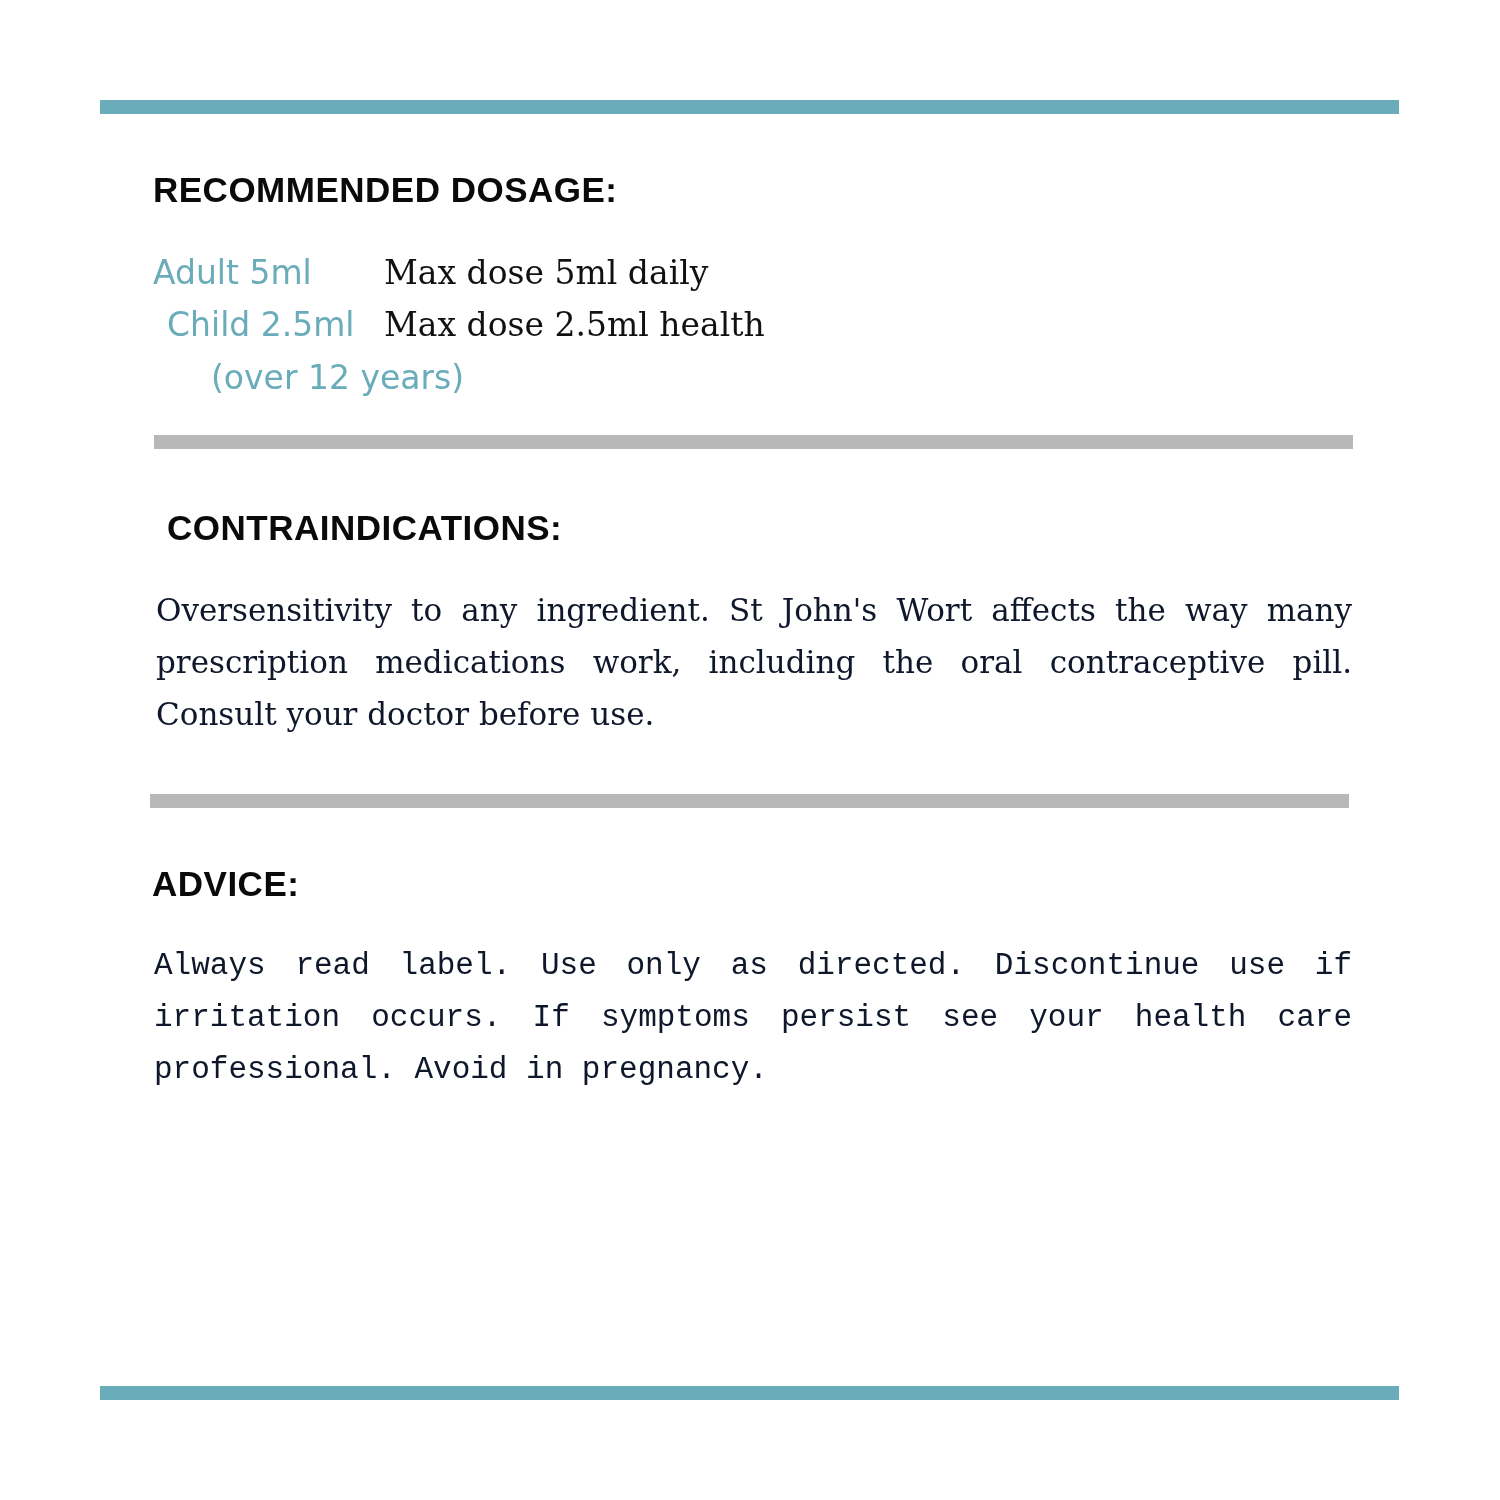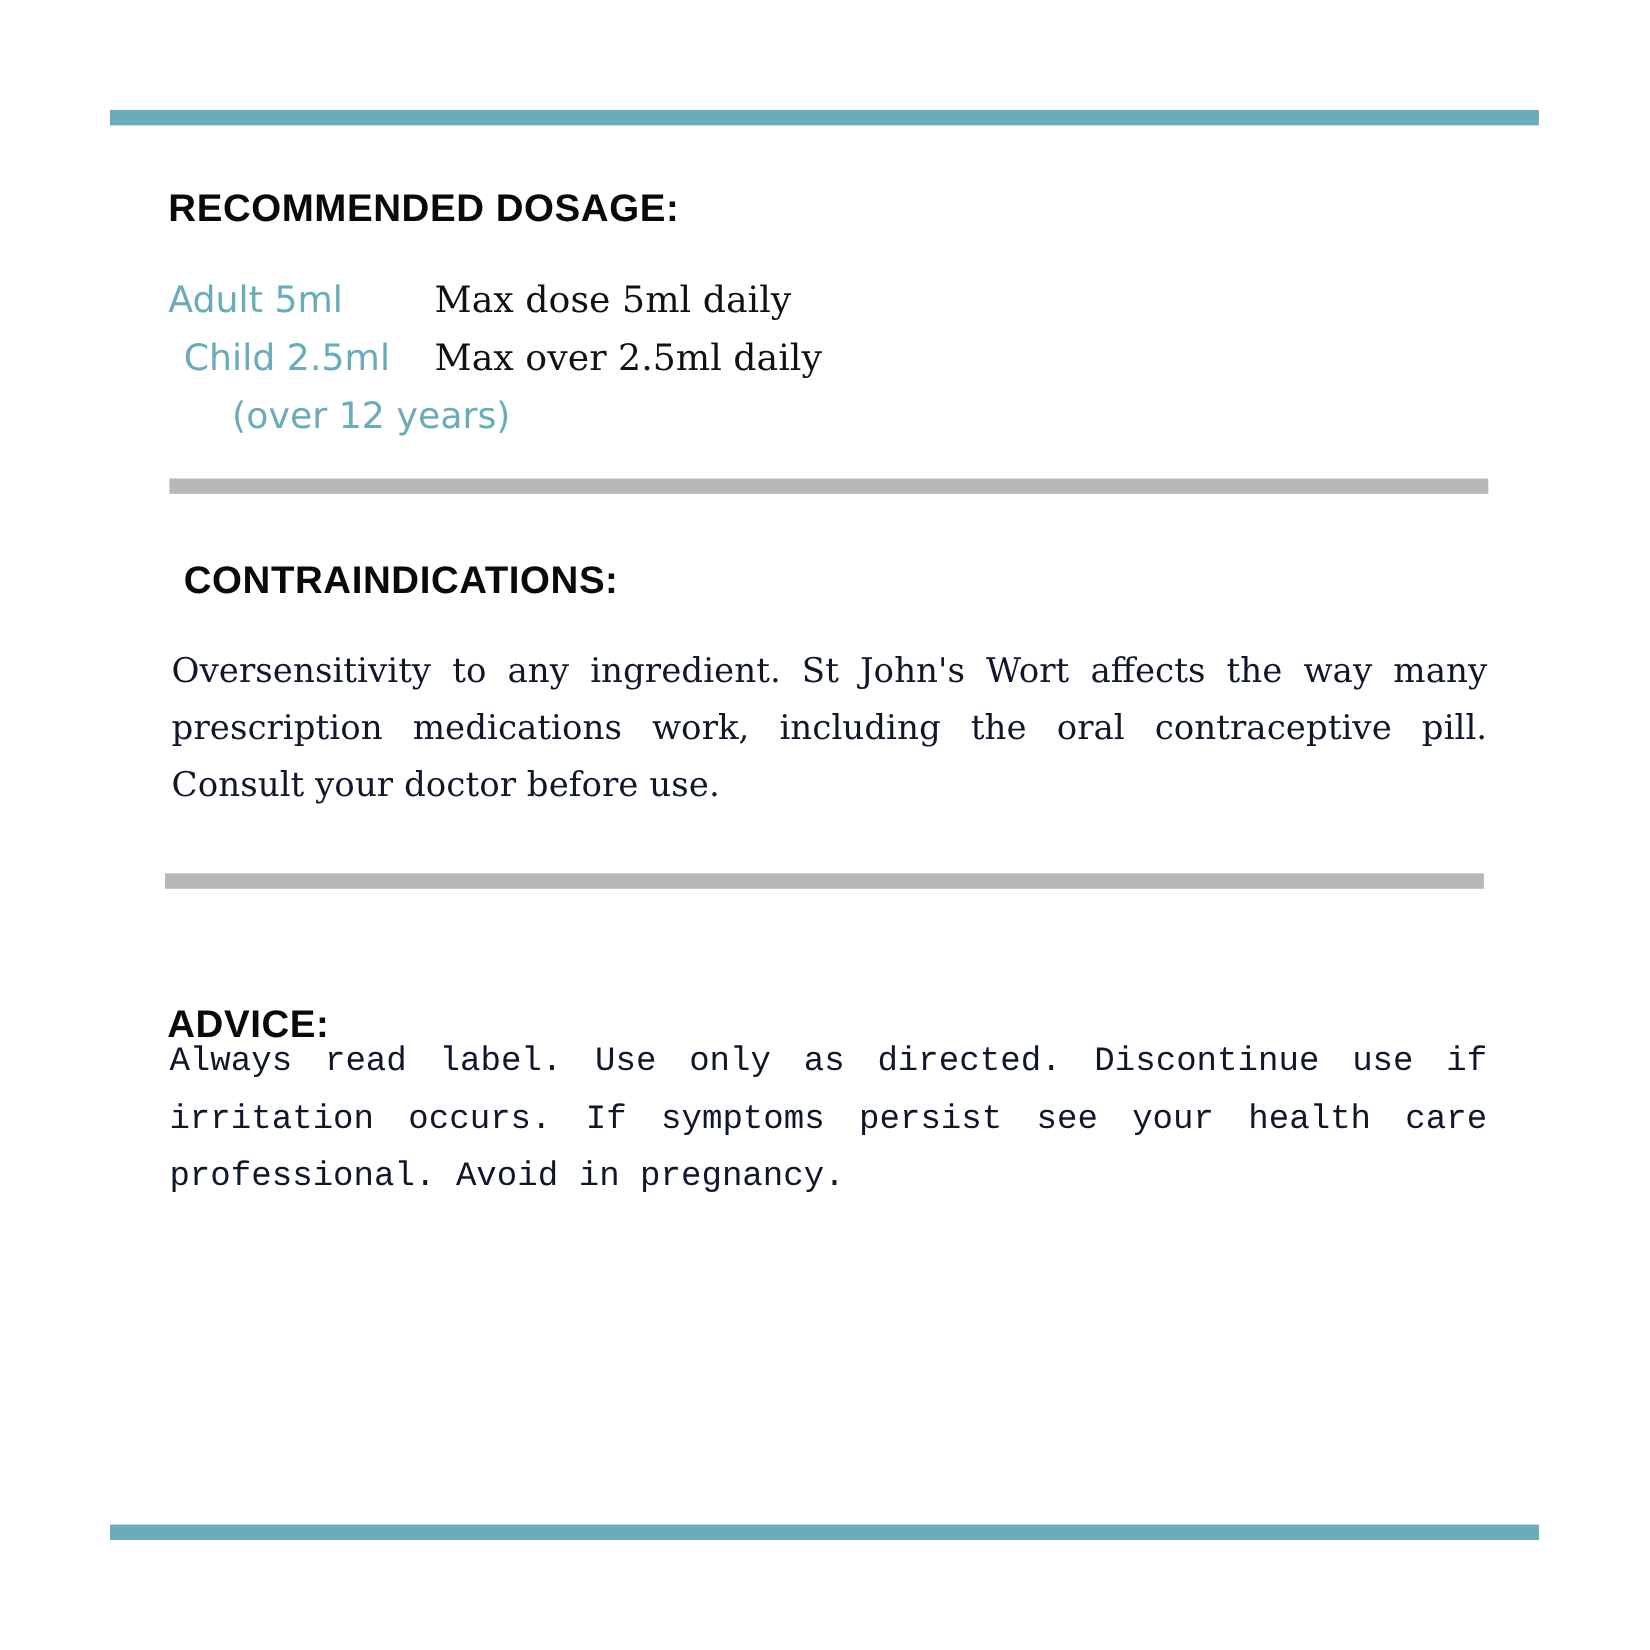--- a/index.html
+++ b/index.html
@@ -24,21 +24,20 @@
       font-size: 33px;
       color: #6aacba;
       white-space: nowrap;
     }
     .dose-value {
       position: absolute;
       font-family: "DejaVu Serif", serif;
       font-size: 33px;
       color: #111111;
       white-space: nowrap;
-      margin-left: 11px;
     }
     .para {
       position: absolute;
       font-family: "DejaVu Serif", serif;
       font-size: 31px;
       line-height: 52px;
       color: #0f172a;
       text-align: justify;
       margin: 0;
     }
@@ -46,26 +45,26 @@
 </head>
 <body>
 
 <div class="bar bar-accent" style="left:100px; top:100px; width:1299px;"></div>
 
 <h2 class="heading" style="left:153px; top:170px;">RECOMMENDED DOSAGE:</h2>
 
 <div class="dose-label" style="left:153px; top:253px;">Adult 5ml</div>
 <div class="dose-value" style="left:384px; top:253px;">Max dose 5ml daily</div>
 <div class="dose-label" style="left:167px; top:305px;">Child 2.5ml</div>
-<div class="dose-value" style="left:384px; top:305px;">Max over 2.5ml daily</div>
+<div class="dose-value" style="left:384px; top:305px;">Max dose 2.5ml health</div>
 <div class="dose-label" style="left:211px; top:358px;text-align:center;">(over 12 years)</div>
 
 <div class="bar bar-gray" style="left:154px; top:435px; width:1199px;"></div>
 
 <h2 class="heading" style="left:167px; top:508px;">CONTRAINDICATIONS:</h2>
 <p class="para" style="left:156px; top:584px; width:1196px;">Oversensitivity to any ingredient. St John's Wort affects the way many prescription medications work, including the oral contraceptive pill. Consult your doctor before use.</p>
 
 <div class="bar bar-gray" style="left:150px; top:794px; width:1199px;"></div>
 
-<h2 class="heading" style="left:152px; top:912px;">ADVICE:</h2>
+<h2 class="heading" style="left:152px; top:864px;">ADVICE:</h2>
 <p class="para" style="left:154px; top:940px; width:1198px;font-family:Liberation Mono, monospace;">Always read label. Use only as directed. Discontinue use if irritation occurs. If symptoms persist see your health care professional. Avoid in pregnancy.</p>
 
 <div class="bar bar-accent" style="left:100px; top:1386px; width:1299px;"></div>
 
 </body></html>

